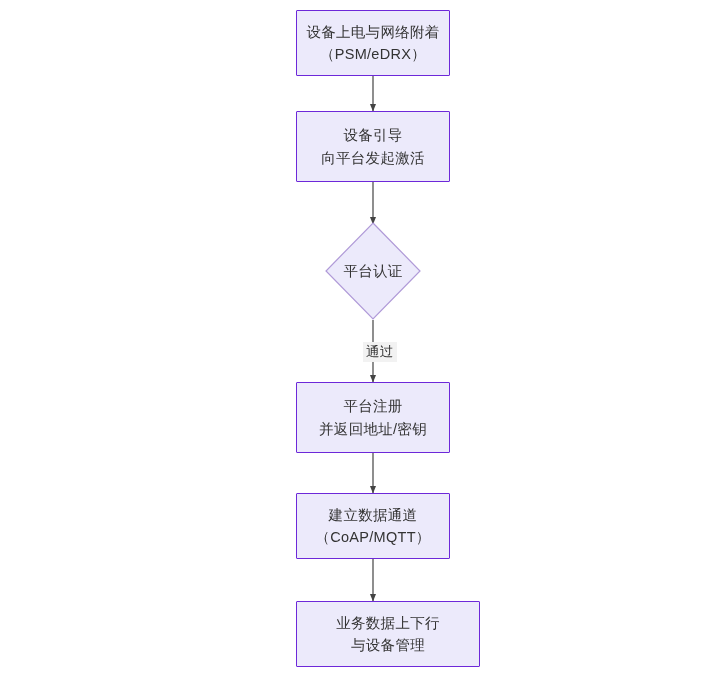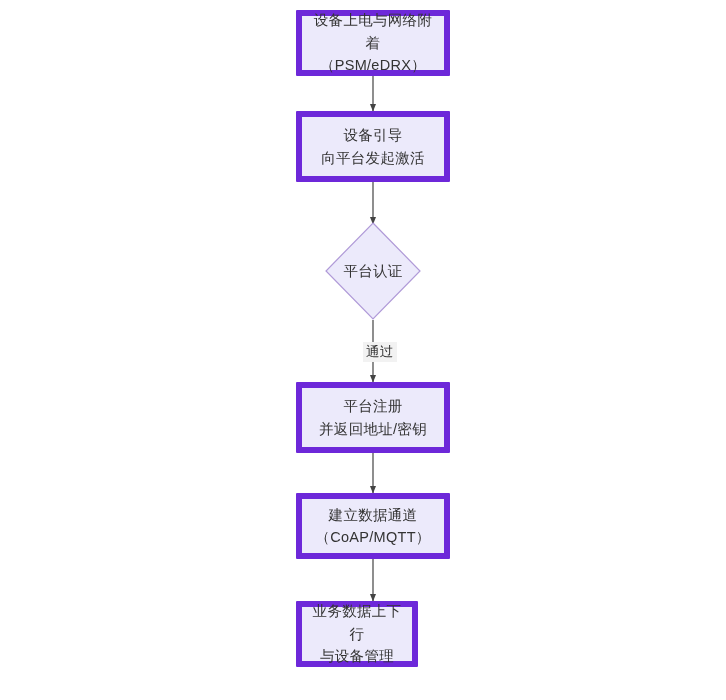--- a/index.html
+++ b/index.html
@@ -33,21 +33,21 @@
     align-items: center;
     justify-content: center;
     text-align: center;
     line-height: 1.55;
     font-size: 14.5px;
     color: #333333;
     letter-spacing: 0.3px;
   }
   .node-process {
     background: #eceafb;
-    border: 6px solid #6d28d9;
+    border: 1px solid #6d28d9;
     border-radius: 1px;
   }
   .node-text {
     white-space: pre-line;
     padding: 0 8px;
   }
   .node-decision {
     background: transparent;
     border: none;
     justify-content: center;
@@ -123,18 +123,18 @@
   <div class="node node-process" style="left:296px; top:382px; width:154px; height:71px;">
     <span class="node-text">平台注册
 并返回地址/密钥</span>
   </div>
 
   <div class="node node-process" style="left:296px; top:493px; width:154px; height:66px;">
     <span class="node-text">建立数据通道
 （CoAP/MQTT）</span>
   </div>
 
-  <div class="node node-process" style="left:296px; top:601px; width:122px; height:66px;">
+  <div class="node node-process" style="left:296px; top:601px; width:184px; height:66px;">
     <span class="node-text">业务数据上下行
 与设备管理</span>
   </div>
 
 </div>
 
 </body></html>

